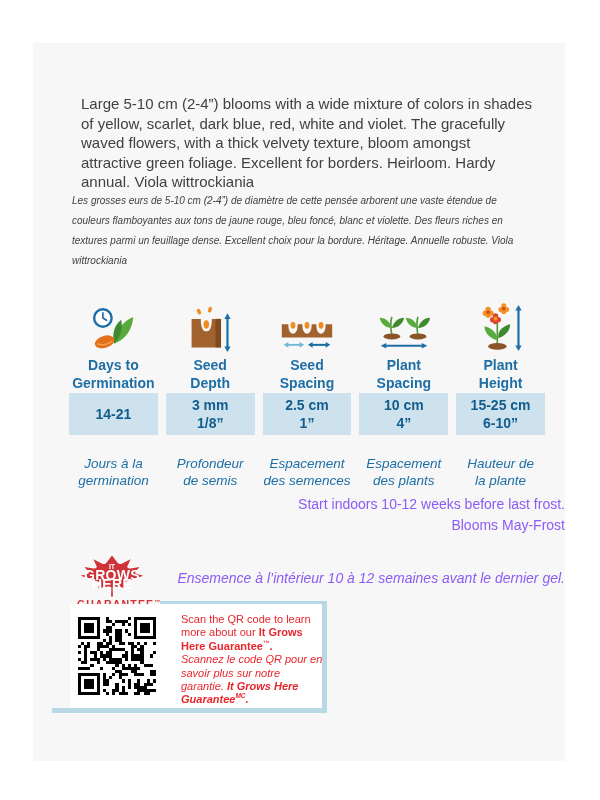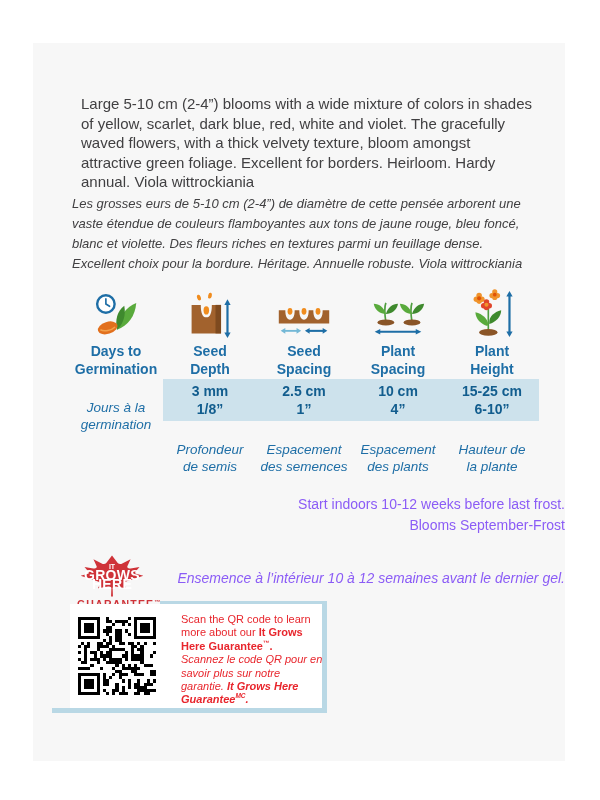--- a/index.html
+++ b/index.html
@@ -1,23 +1,23 @@
 <!DOCTYPE html>
 <html><head>
 <meta charset="utf-8">
 <style>
   html,body{margin:0;padding:0;background:#ffffff;}
   body{width:600px;height:800px;position:relative;font-family:"Liberation Sans",sans-serif;overflow:hidden;}
   .card{position:absolute;left:33px;top:43px;width:532px;height:718px;background:#f7f7f7;}
   .abs{position:absolute;}
   
   .desc-en{left:39px;top:36px;width:452px;font-size:15px;line-height:19.5px;color:#414042;margin-left:9px;}
-  .desc-fr{left:39px;top:138px;width:464px;font-size:13px;line-height:20px;color:#414042;font-style:italic;}
+  .desc-fr{left:39px;top:138px;width:464px;font-size:10px;line-height:20px;color:#414042;font-style:italic;}
   
-  .gtable{left:36px;top:244px;width:476px;display:flex;gap:0;}
+  .gtable{left:36px;top:258px;width:476px;display:flex;gap:8px;}
   .gcol{width:94px;text-align:center;}
   .gicon{height:52px;display:flex;align-items:flex-end;justify-content:center;}
   .glabel{margin-top:3px;min-height:37px;font-size:14px;font-weight:bold;color:#1e6ea6;line-height:18px;white-space:pre-line;}
   .gvalue{height:42px;background:#cde2ec;display:flex;flex-direction:column;justify-content:center;font-size:14px;font-weight:bold;color:#125d8e;line-height:18px;}
   .gvalue span{display:block;}
   .gfr{margin-top:20px;font-size:13.5px;font-style:italic;color:#1e6ea6;line-height:17px;white-space:pre-line;}
   
   .instructions{left:0;top:451px;width:100%;text-align:right;color:#8b5cf6;font-size:14px;line-height:20.5px;}
   .instr-fr{font-style:italic;margin-top:33px;}
   
@@ -57,20 +57,24 @@
           <circle cx="14" cy="13" r="9.5" fill="#ffffff" stroke="#1e6ea6" stroke-width="2.6"></circle>
           <path d="M14 7.5 V13 L18 15.5" stroke="#1e6ea6" stroke-width="1.8" fill="none" stroke-linecap="round"></path>
           <path d="M26 41 C28 27 36 16 47 12 C46 26 38 37 26 41 Z" fill="#59aa3c"></path>
           <path d="M26 41 C24 31 26 21 34 15 C36 25 33 35 26 41 Z" fill="#3f8a2e"></path>
           <ellipse cx="16" cy="39" rx="11" ry="6.5" fill="#e2701d" transform="rotate(-18 16 39)"></ellipse>
           <path d="M8 41 C12 43 20 42 24 38" stroke="#f2a14c" stroke-width="1.6" fill="none"></path>
         </svg>
       </div>
       <div class="glabel">Days to
 Germination</div>
+      <div class="gvalue">
+        <span>14-21</span>
+        <span></span>
+      </div>
       <div class="gfr">Jours à la
 germination</div>
     </div>
 
     <div class="gcol">
       <div class="gicon">
         <svg width="46" height="48" viewBox="0 0 50 50">
           <path d="M5 14 L15 14 C15 23 17 27.5 21 27.5 C25 27.5 27 23 27 14 L37 14 L37 45 L5 45 Z" fill="#a2622d"></path>
           <path d="M31 14 L37 14 L37 45 L31 45 Z" fill="#7e4a1f"></path>
           <ellipse cx="21" cy="20" rx="3" ry="4.5" fill="#f08c1e"></ellipse>
@@ -186,21 +190,21 @@
         <span>6-10”</span>
       </div>
       <div class="gfr">Hauteur de
 la plante</div>
     </div>
 
   </div>
 
   <div class="abs instructions">
     <div>Start indoors 10-12 weeks before last frost.</div>
-    <div>Blooms September-Frost</div>
+    <div>Blooms May-Frost</div>
     <div class="instr-fr">Ensemence à l’intérieur 10 à 12 semaines avant le dernier gel.</div>
   </div>
 
   <div class="abs logo">
     <div class="leaf-wrap">
       <svg width="64" height="42" viewBox="0 0 100 100" preserveAspectRatio="none">
         <path fill="#cf3339" d="M50 1 L41 19 C39.5 22 36.5 22.5 34 20.5 L21 10 L26 27 C27 30.5 24.5 33 21 32 L7 28.5 L13 39 C14.5 42 14 44.5 11 45.5 L1 49.5 L28 63 C31 64.5 32 67 31 70 L28 79 L44 75 C47 74.2 49 76 49 79 L48.5 99 L51.5 99 L51 79 C51 76 53 74.2 56 75 L72 79 L69 70 C68 67 69 64.5 72 63 L99 49.5 L89 45.5 C86 44.5 85.5 42 87 39 L93 28.5 L79 32 C75.5 33 73 30.5 74 27 L79 10 L66 20.5 C63.5 22.5 60.5 22 59 19 Z"></path>
       </svg>
       <div class="leaf-text">
         <div class="l1">IT</div>

